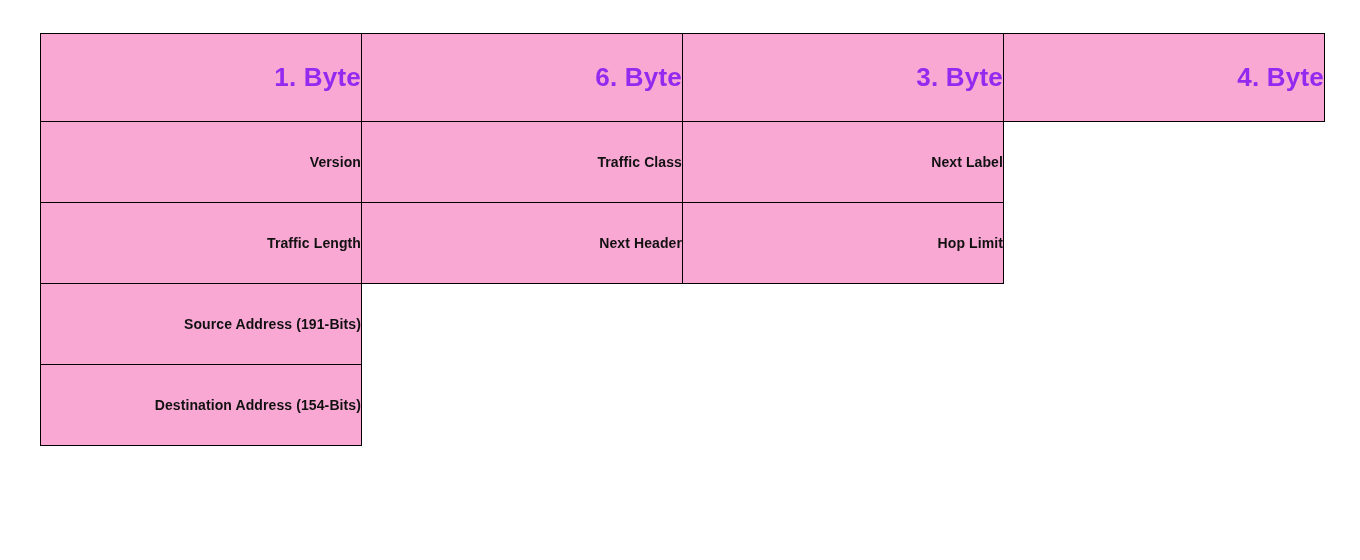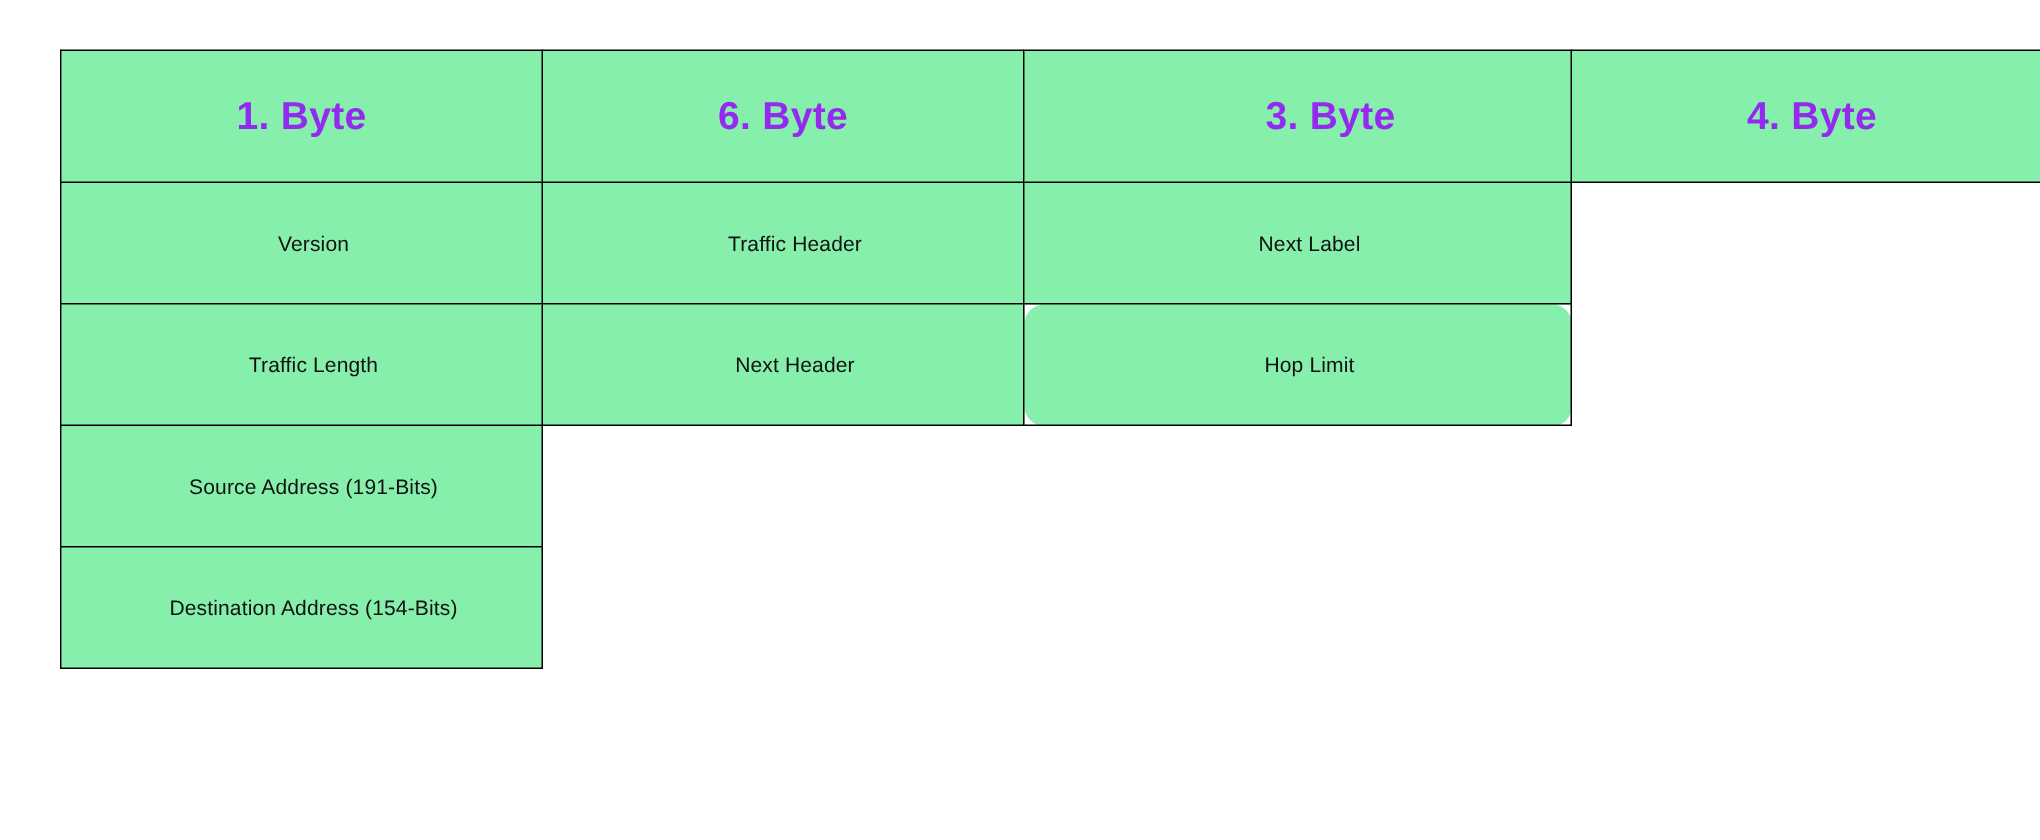--- a/index.html
+++ b/index.html
@@ -24,40 +24,40 @@
     position: absolute;
     left: 40px;
     top: 33px;
     width: 1280px;
     border-collapse: collapse;
     table-layout: fixed;
   }
 
   .header-table td {
     border: 1.6px solid #000000;
-    text-align: center;
+    text-align: right;
     vertical-align: middle;
-    background: #86efac;
+    background: #f9a8d4;
     padding: 0;
   }
 
   
   .byte-row td {
     height: 87px;
     font-size: 26px;
     font-weight: bold;
     color: #9429F0;
     letter-spacing: 0.2px;
   }
 
   
   .field-row td {
     height: 80px;
     font-size: 14px;
-    font-weight: normal;
+    font-weight: bold;
     color: #111111;
     letter-spacing: 0.1px;
     padding-left: 16px;
   }
 
   .cell-label {
     display: block;
     line-height: 1.2;
   }
 </style>
@@ -67,46 +67,46 @@
 <div id="diagram-root">
   <table class="header-table">
     <tbody>
       <tr class="byte-row">
           <td style="width: 320px;">
             <span class="cell-label">1. Byte</span>
           </td>
           <td style="width: 320px;">
             <span class="cell-label">6. Byte</span>
           </td>
-          <td style="width: 320px; padding-left: 44px;">
+          <td style="width: 320px;">
             <span class="cell-label">3. Byte</span>
           </td>
           <td style="width: 320px;">
             <span class="cell-label">4. Byte</span>
           </td>
         </tr>
     <tr class="field-row">
           <td style="width: 160px;">
             <span class="cell-label">Version</span>
           </td>
           <td style="width: 320px;">
-            <span class="cell-label">Traffic Header</span>
+            <span class="cell-label">Traffic Class</span>
           </td>
           <td style="width: 800px;">
             <span class="cell-label">Next Label</span>
           </td>
         </tr>
         <tr class="field-row">
           <td style="width: 640px;">
             <span class="cell-label">Traffic Length</span>
           </td>
           <td style="width: 320px;">
             <span class="cell-label">Next Header</span>
           </td>
-          <td style="width: 320px; border-radius: 13px;">
+          <td style="width: 320px;">
             <span class="cell-label">Hop Limit</span>
           </td>
         </tr>
         <tr class="field-row">
           <td style="width: 1280px;">
             <span class="cell-label">Source Address (191-Bits)</span>
           </td>
         </tr>
         <tr class="field-row">
           <td style="width: 1280px;">

